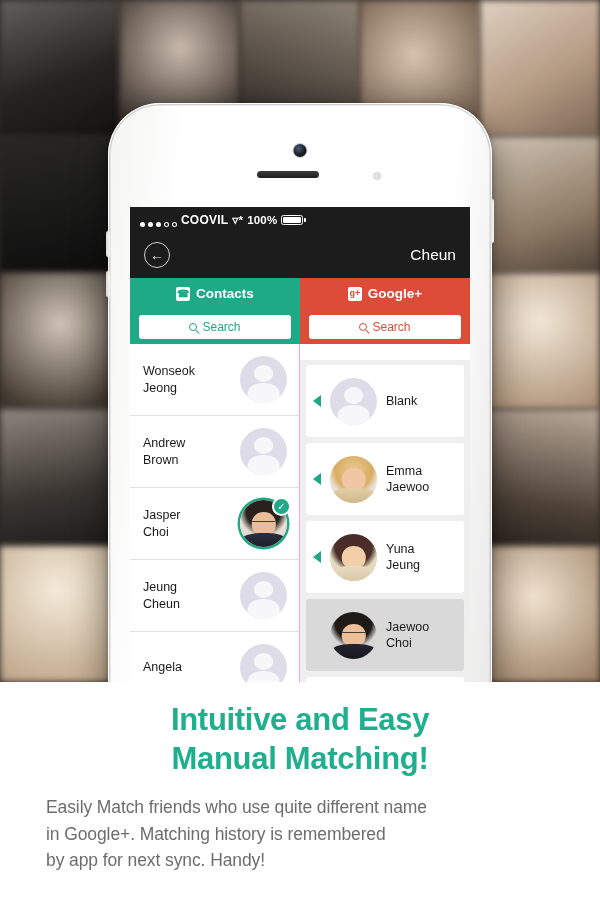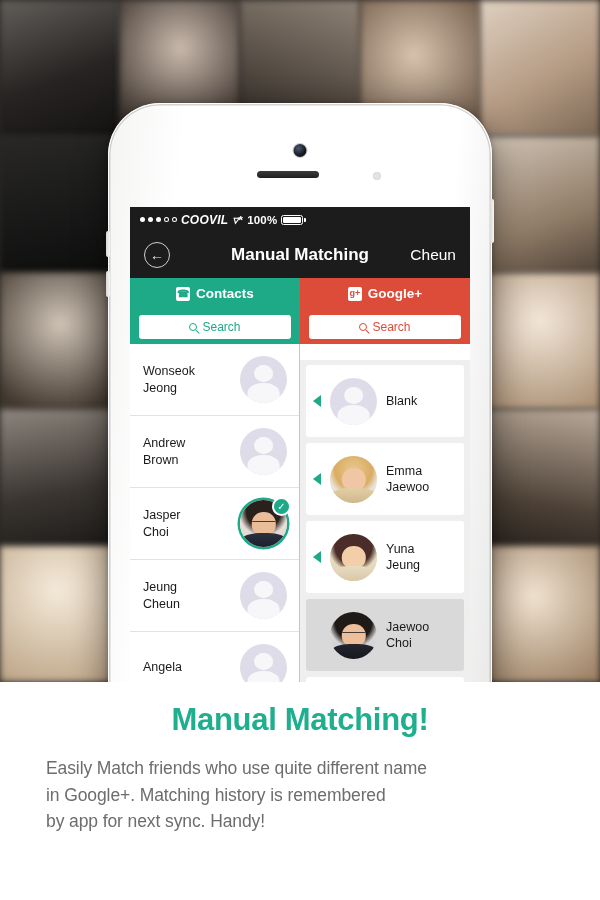--- a/index.html
+++ b/index.html
@@ -74,21 +74,21 @@
     background:#ffffff;
     overflow:hidden;
   }
 
   
   .statusbar{
     height:25px; background:#1c1c1c; color:#fff;
     display:flex; align-items:center; padding:0 10px;
     font-size:11.5px; font-weight:bold; letter-spacing:.2px;
   }
-  .sb-left{ display:flex; align-items:center; gap:4px; flex:0 0 auto;font-style:italic; }
+  .sb-left{ display:flex; align-items:flex-end; gap:4px; flex:0 0 auto; }
   .dots{ display:flex; gap:3px; align-items:center; }
   .dot{ width:5px; height:5px; border-radius:50%; background:#fff; }
   .dot.off{ background:transparent; box-shadow:inset 0 0 0 1px #fff; }
   .carrier{ font-size:12px; font-weight:bold; }
   .wifi{ font-size:12px; }
   .sb-center{ flex:1; text-align:center; font-size:12px; font-weight:bold; }
   .sb-right{ display:flex; align-items:center; gap:4px; font-size:11.5px; font-weight:bold; }
   .batt{
     width:22px; height:10px; border:1.2px solid #fff; border-radius:2.5px;
     position:relative; padding:1px;
@@ -282,21 +282,20 @@
         <span>* </span>
         <span>100%</span>
         <span class="batt">
             <i></i>
           </span>
       </div>
     </div>
 
     <div class="navbar">
       <div class="back-btn">←</div>
-      <div class="nav-title">Manual Matching</div>
       <div class="done-btn">Cheun</div>
     </div>
 
     <div class="tabs">
       <div class="tab" style="background:#1ea987">
         <span class="tab-ico" style="color:#1ea987">☎</span>
         <span>Contacts</span>
       </div>
       <div class="tab" style="background:#dd4b39">
         <span class="tab-ico" style="color:#dd4b39;font-size:9px">g+</span>
@@ -461,20 +460,21 @@
           </div>
         </div>
 
       </div>
     </div>
   </div>
 </div>
 
 <div class="panel">
   <div class="headline">
+    <div>Intuitive and Easy</div>
     <div>Manual Matching!</div>
   </div>
   <div class="body-copy">
     <div>Easily Match friends who use quite different name</div>
     <div>in Google+. Matching history is remembered</div>
     <div>by app for next sync. Handy!</div>
   </div>
 </div>
 
 </body></html>

